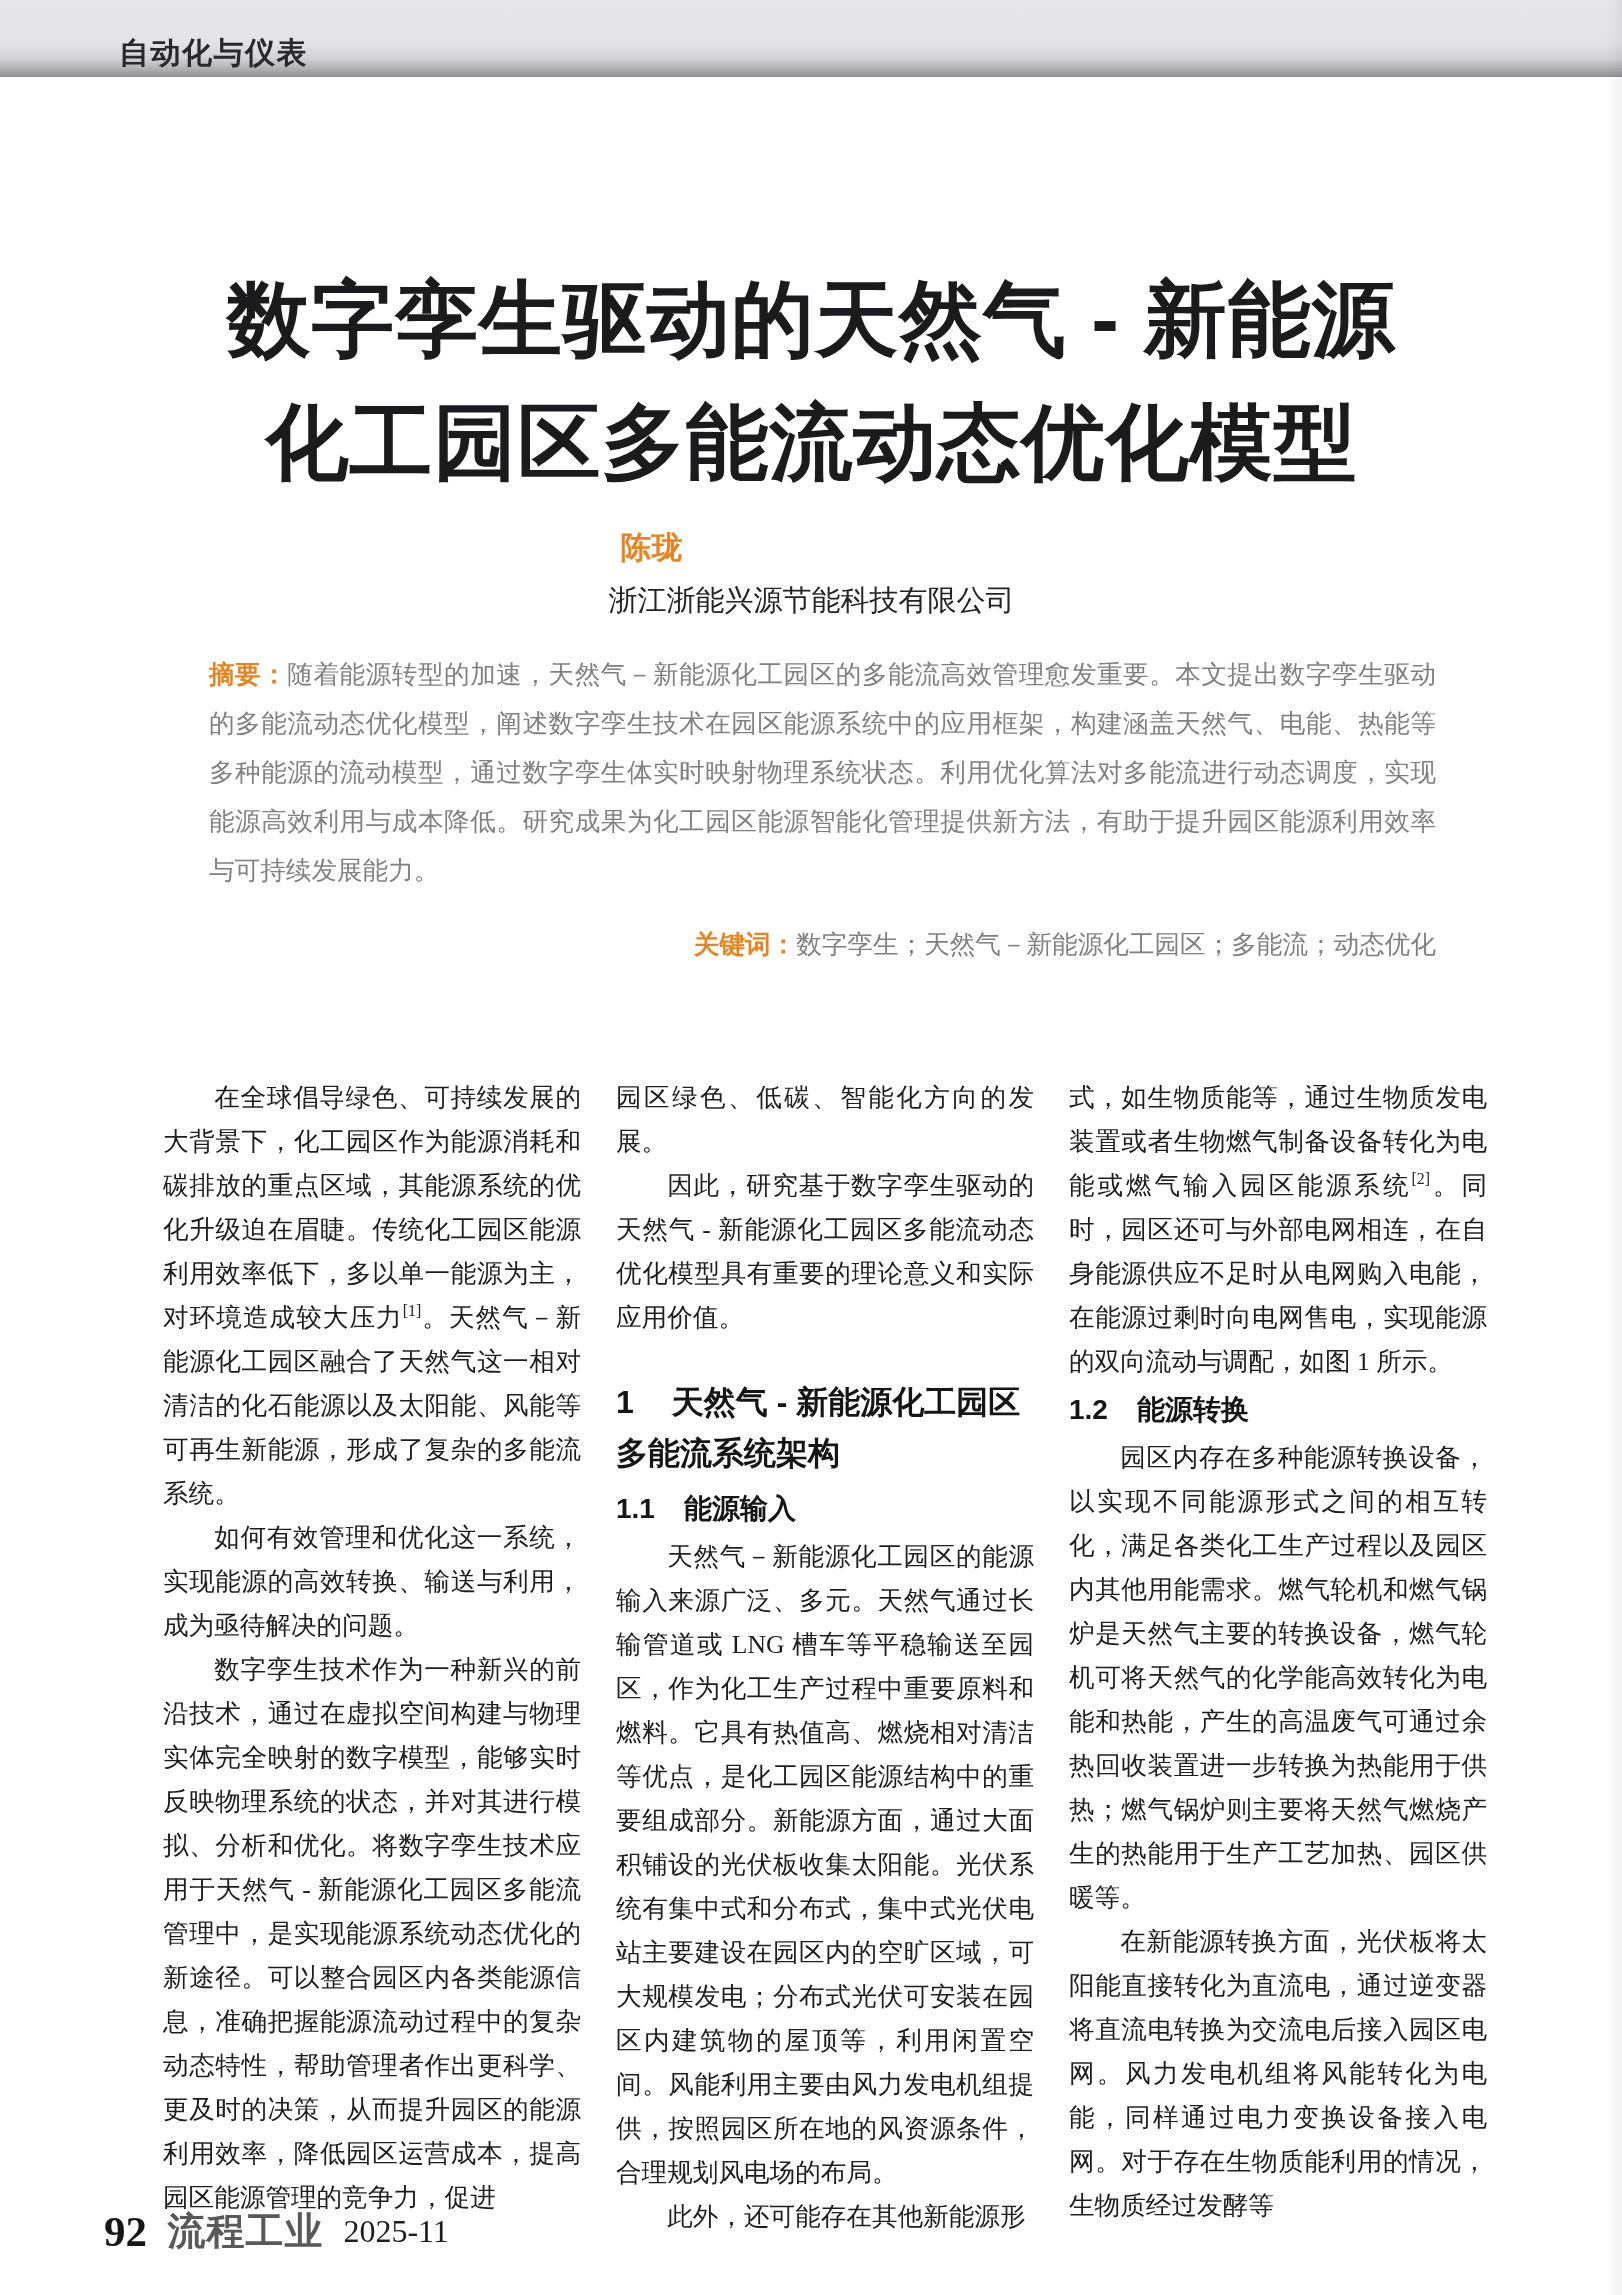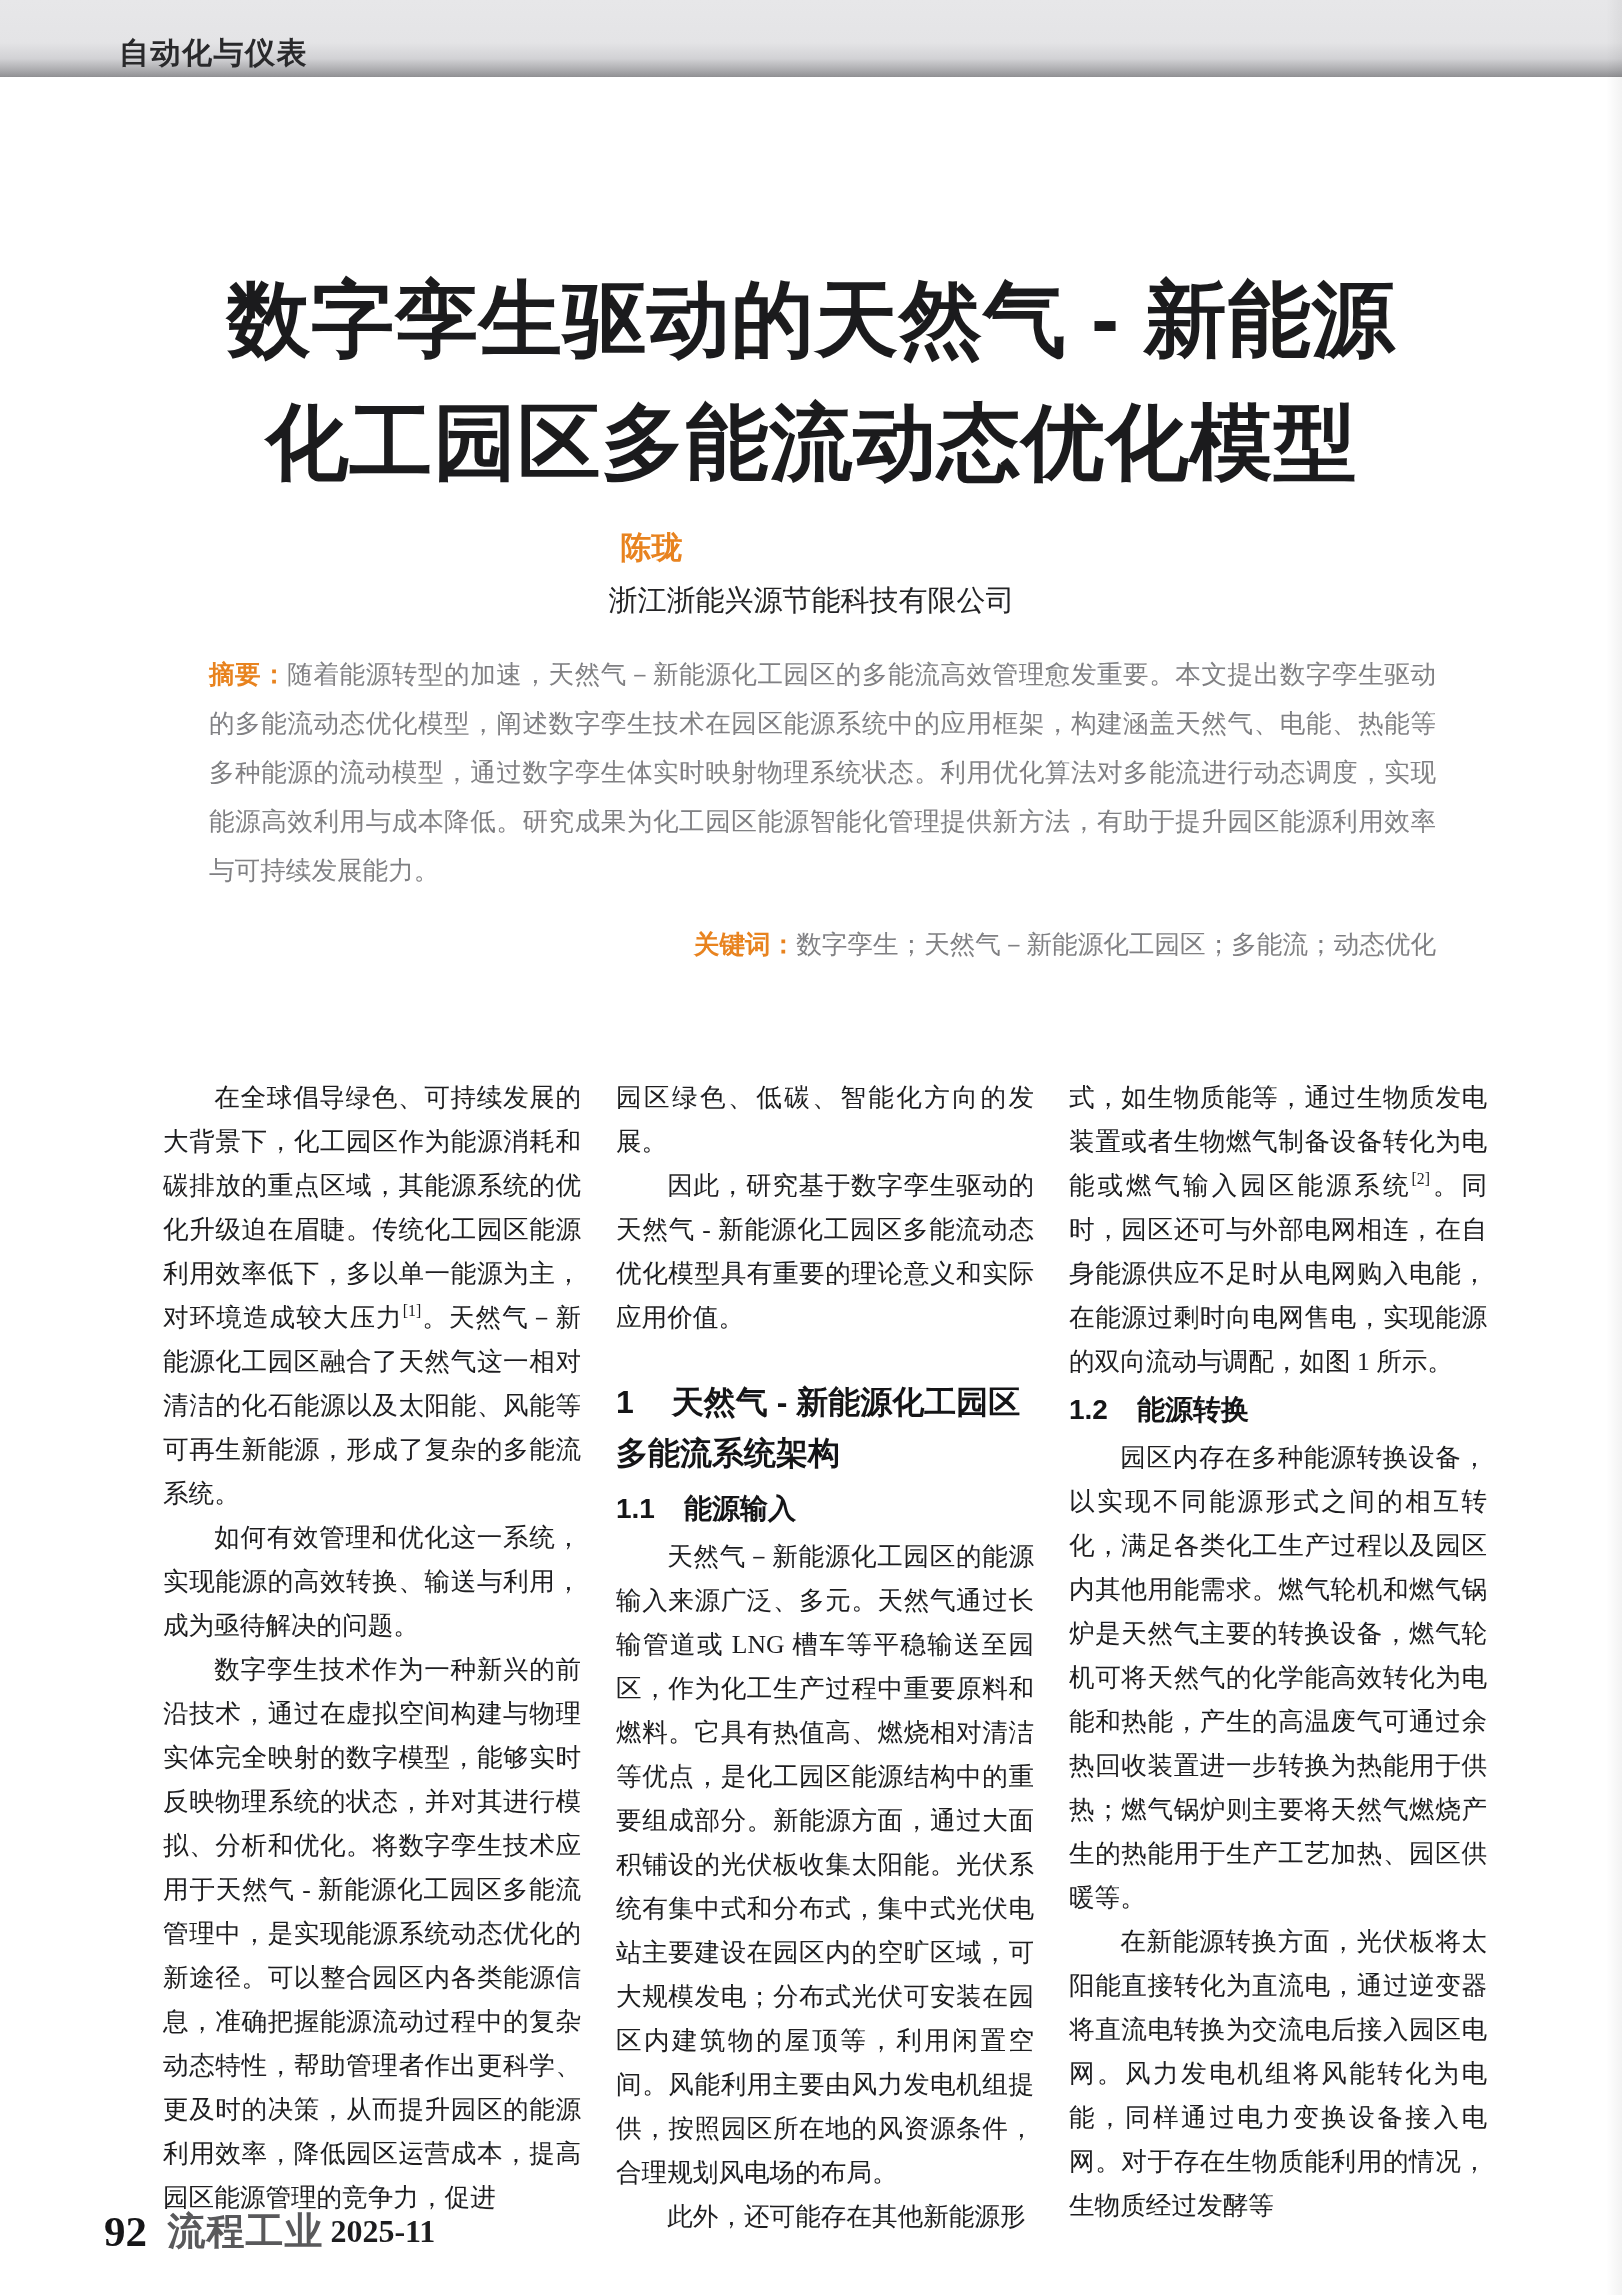--- a/index.html
+++ b/index.html
@@ -90,21 +90,21 @@
   .footer .pagenum{
     font-family:"Liberation Serif","DejaVu Serif",serif;
     font-weight:bold;font-size:43px;color:#161618;
   }
   .footer .fjournal{
     font-family:"Liberation Serif","DejaVu Serif",serif;
     font-weight:bold;font-size:38px;color:#59595b;margin-left:20.4px;letter-spacing:1px;
   }
   .footer .fissue{
     font-family:"Liberation Serif","DejaVu Serif",serif;
-    font-size:32px;color:#1d1d1f;margin-left:7px;font-weight:bold;
+    font-size:32px;color:#1d1d1f;margin-left:20px;
   }
 </style>
 </head>
 <body>
 
 <div class="page">
 
   <div class="band">
     <div class="band-title">自动化与仪表</div>
   </div>

